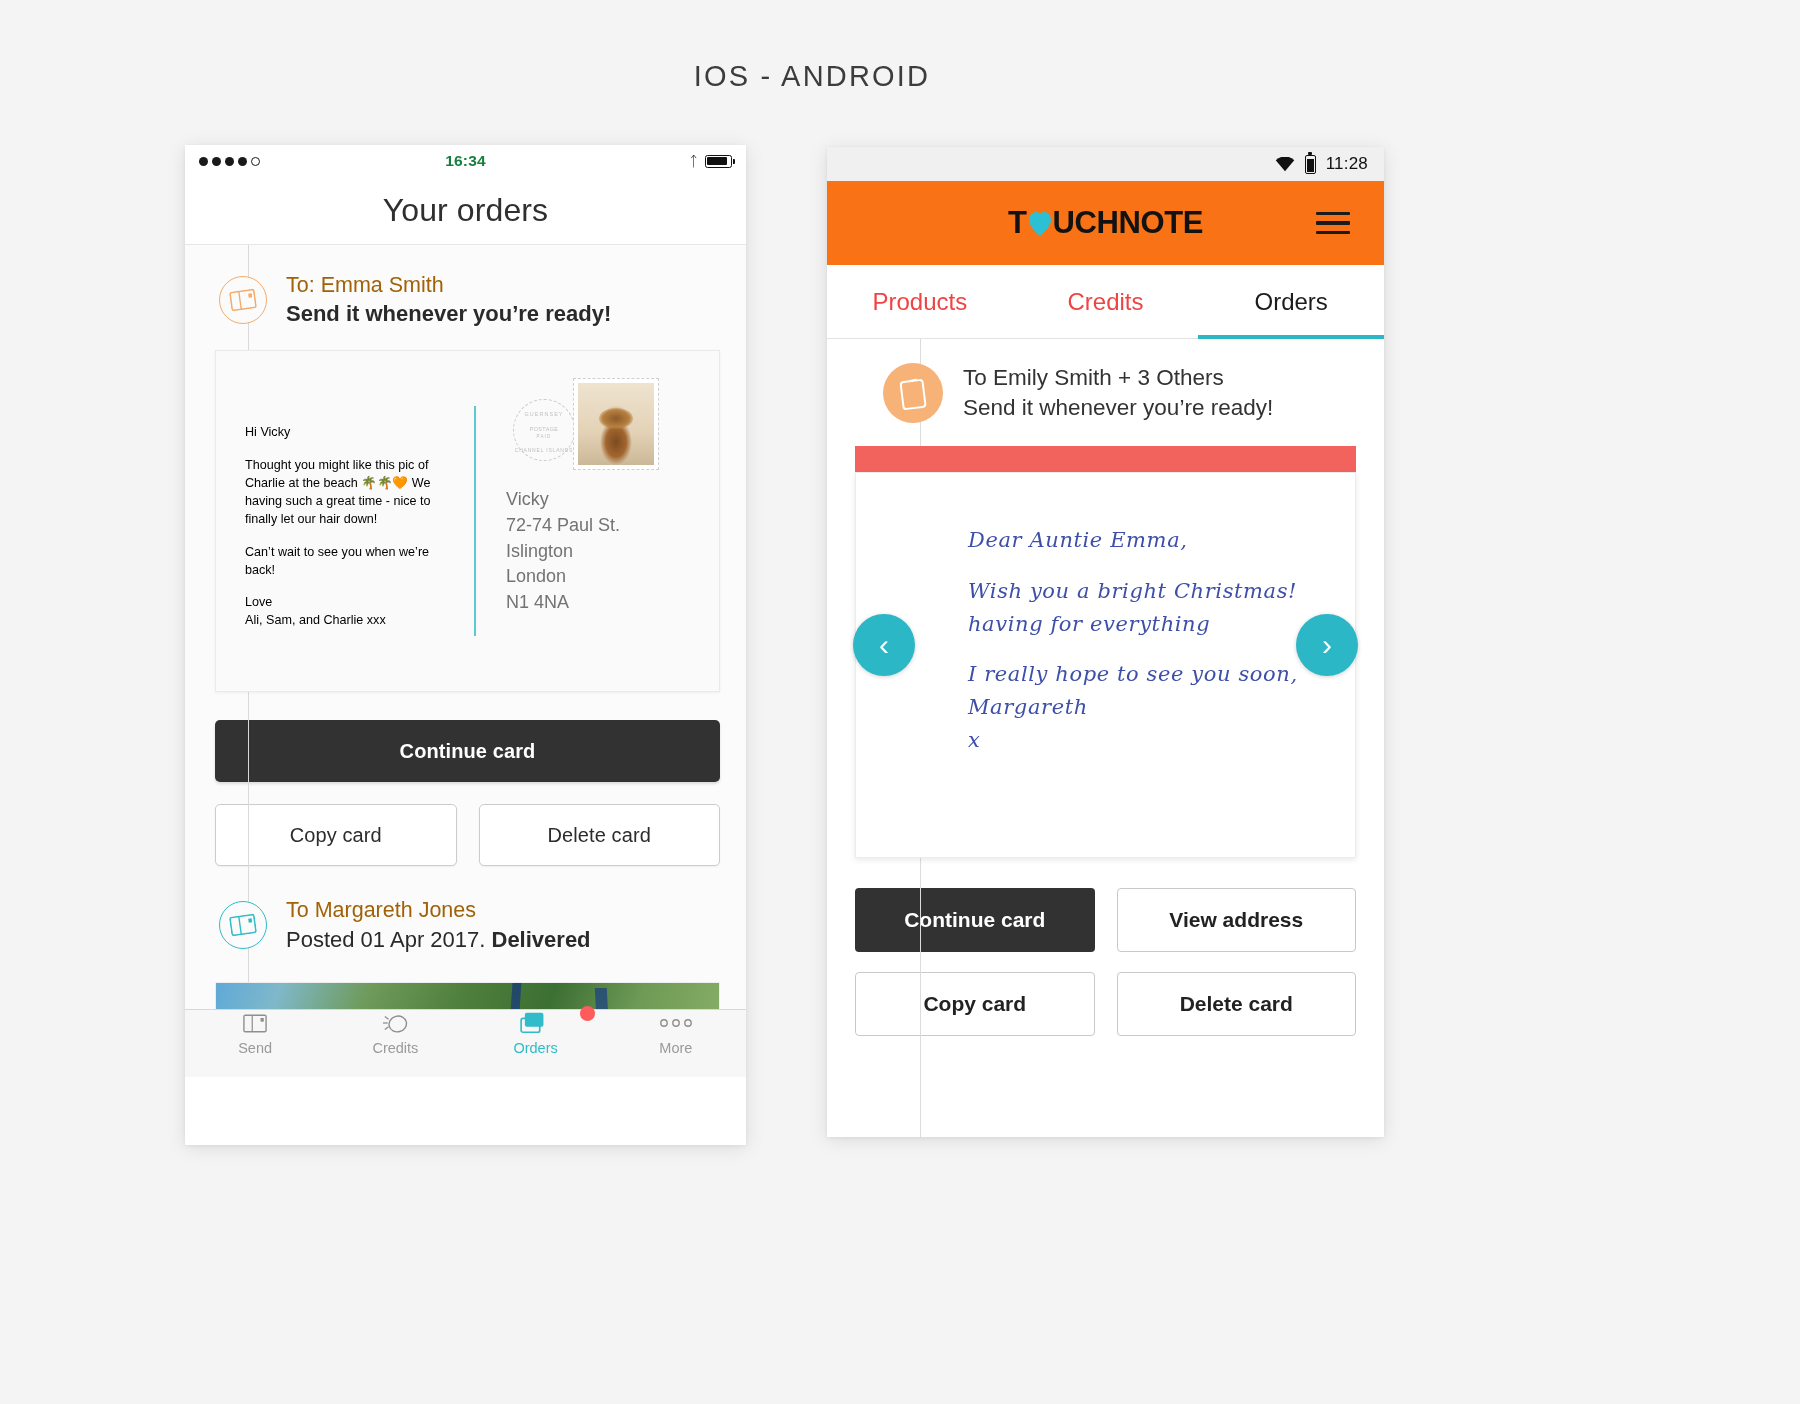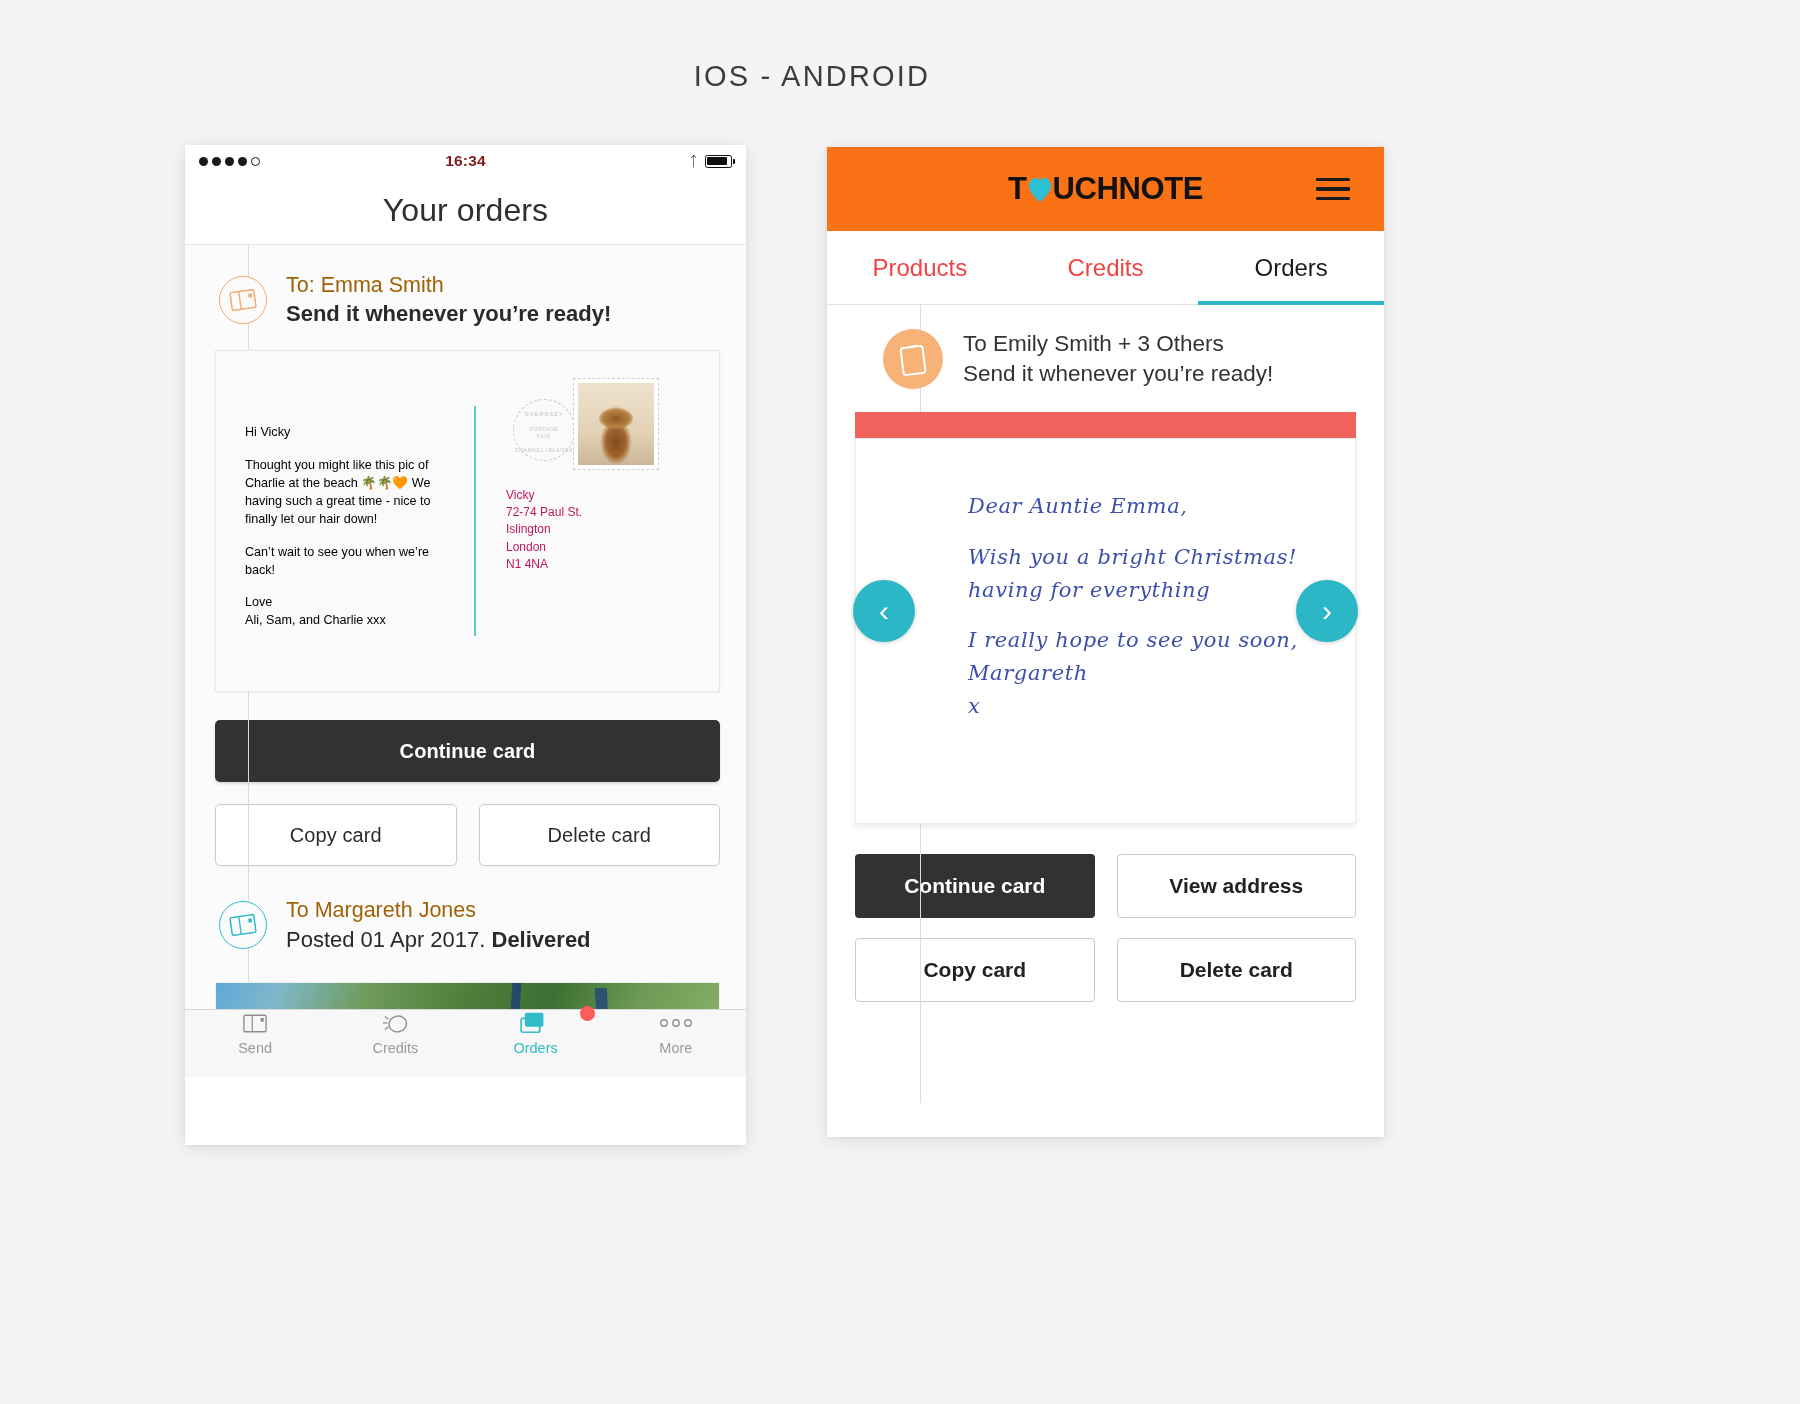--- a/index.html
+++ b/index.html
@@ -33,21 +33,21 @@
   
   .ios-status {
     height: 32px; display: flex; align-items: center;
     padding: 0 14px; position: relative; background: #fff;
   }
   .sig-dots { display: flex; gap: 4px; align-items: center; }
   .sig-dots i { width: 9px; height: 9px; border-radius: 50%; background: #1a1a1a; display: block; }
   .sig-dots i.hollow { background: transparent; border: 1.4px solid #1a1a1a; }
   .ios-time {
     position: absolute; left: 0; right: 0; text-align: center;
-    font-size: 15.5px; font-weight: bold; color: #7f1d1d; letter-spacing: .2px;
+    font-size: 15.5px; font-weight: bold; color: #15803d; letter-spacing: .2px;
   }
   .ios-status-right {
     margin-left: auto; display: flex; align-items: center; gap: 7px;
   }
   .bt-icon { font-size: 14px; color: #111; line-height: 1; }
   .batt {
     width: 27px; height: 13px; border: 1.4px solid #111; border-radius: 2.5px;
     position: relative; display: block;
   }
   .batt::after {
@@ -97,21 +97,21 @@
   }
   .pc-divider { position: absolute; left: 258px; top: 55px; bottom: 55px; width: 2px; background: #5ec8cf; }
   .pc-message {
     position: absolute; left: 29px; top: 72px; width: 215px;
     font-size: 12.6px; color: #000000; line-height: 1.45;
   }
   .pc-message p { margin-bottom: 14px; }
   .pc-message p:last-child { margin-bottom: 0; }
   .pc-address {
     position: absolute; left: 290px; top: 136px;
-    font-size: 12px; color: #be185d; line-height: 1.42;
+    font-size: 18px; color: #737373; line-height: 1.42;
   }
   .postmark {
     position: absolute; left: 297px; top: 48px; width: 62px; height: 62px;
     border-radius: 50%; border: 1.2px dashed #c9c9c9; color:#bdbdbd;
   }
   .postmark .pm-txt { position:absolute; left:0; right:0; text-align:center; font-size:5.4px; letter-spacing:1.1px; color:#c0c0c0;}
   .postmark .pm-a { top: 11px; }
   .postmark .pm-b { top: 26px; letter-spacing:.4px; }
   .postmark .pm-c { top: 34px; font-size:4.6px;}
   .postmark .pm-d { top: 47px; font-size:5px; letter-spacing:.8px;}
@@ -407,20 +407,29 @@
             </svg>
           </div>
           <div class="tab-label">More</div>
         </div>
       </div>
     </div>
   </div>
 
   <div class="phone android-phone">
 
+    <div class="and-status">
+      <svg class="wifi-ico" viewBox="0 0 22 16">
+        <path d="M11 15.5 L0.8 3.2 A15 15 0 0 1 21.2 3.2 Z" fill="#111"></path>
+      </svg>
+      <span class="and-batt">
+          <span></span>
+        </span>
+      <span class="and-time">11:28</span>
+    </div>
 
     <div class="and-appbar">
       <div class="hamburger">
         <span></span>
           <span></span>
           <span></span>
       </div>
       <div class="and-logo">
         <span>T</span><span class="heart-o"><svg width="24" height="26" viewBox="0 0 24 26">
               <path d="M12 25 C12 25 1 16.5 1 8.8 C1 4.2 4.4 1 8.2 1 C10.2 1 11.4 2.1 12 3.4 C12.6 2.1 13.8 1 15.8 1 C19.6 1 23 4.2 23 8.8 C23 16.5 12 25 12 25 Z" fill="#2bc0d4"></path>

